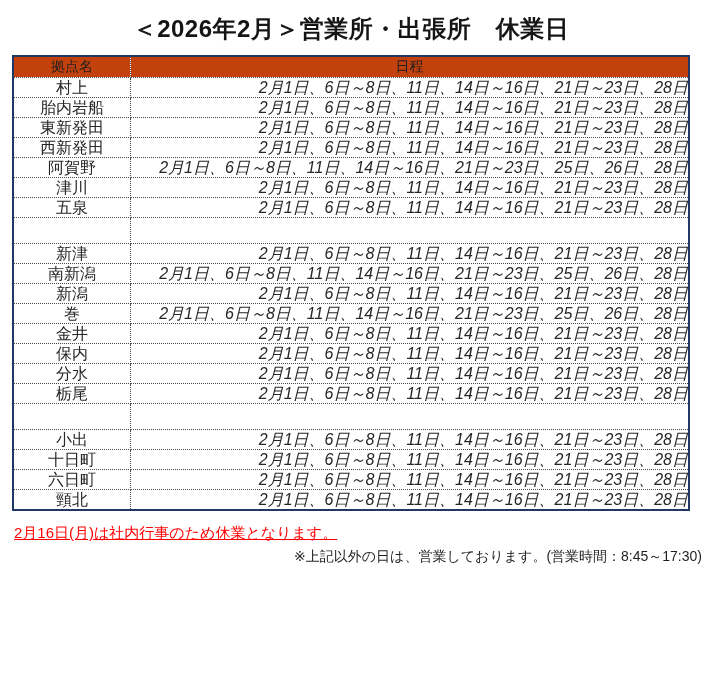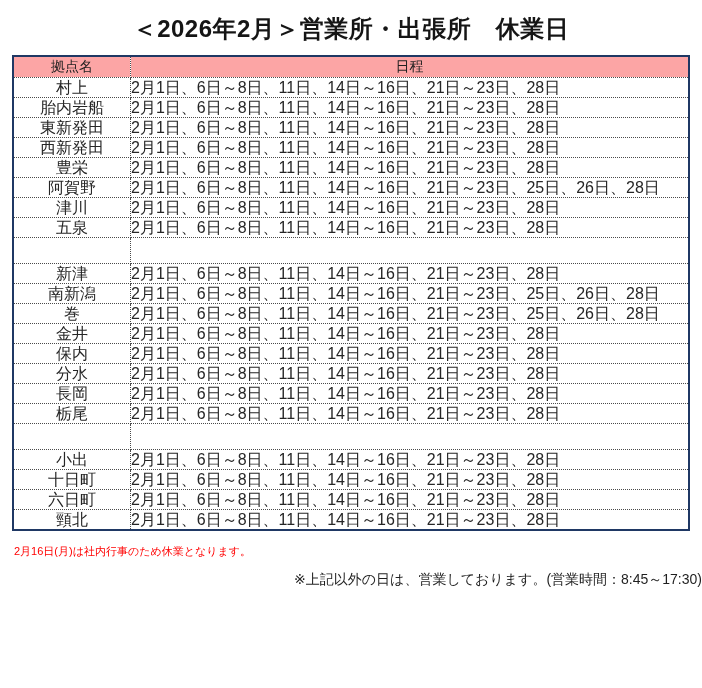--- a/index.html
+++ b/index.html
@@ -24,49 +24,51 @@
     width:678px;
     border:2px solid #1F3864;
   }
   table.holiday th, table.holiday td{
     border:1px dotted #4a4a4a;
     overflow:hidden;
     white-space:nowrap;
     padding:0;
   }
   thead th{
-    background:#fca5a5;
+    background:#c2410c;
     height:20px;
     font-size:14px;
     font-weight:400;
     color:#1f1f1f;
     text-align:center;
   }
   th.col-name{width:116px;}
   td.name{
     height:19px;
     text-align:center;
     font-size:16px;
     color:#262626;
     line-height:19px;
     margin-left:47px;
   }
   td.schedule{
     font-size:16px;
     color:#262626;
-    text-align:left;
+    text-align:right;
     padding-left:5px;
     line-height:19px;
+    font-style:italic;
   }
   tr.empty td{height:25px;}
   .footer{margin:13px 0 0 14px;}
   .notice-red{
     color:#FF0000;
-    font-size:11px;
-    margin:0 0 12px 0;
+    font-size:15px;
+    margin:0 0 5px 0;
+    text-decoration:underline;
   }
   .notice-note{
     color:#1f1f1f;
     font-size:14px;
     margin:0;
     text-align:right;
   }
 </style>
 </head>
 <body>
@@ -93,24 +95,20 @@
         </tr>
         <tr>
           <td class="name">東新発田</td>
           <td class="schedule">2月1日、6日～8日、11日、14日～16日、21日～23日、28日</td>
         </tr>
         <tr>
           <td class="name">西新発田</td>
           <td class="schedule">2月1日、6日～8日、11日、14日～16日、21日～23日、28日</td>
         </tr>
         <tr>
-          <td class="name">豊栄</td>
-          <td class="schedule">2月1日、6日～8日、11日、14日～16日、21日～23日、28日</td>
-        </tr>
-        <tr>
           <td class="name">阿賀野</td>
           <td class="schedule">2月1日、6日～8日、11日、14日～16日、21日～23日、25日、26日、28日</td>
         </tr>
         <tr>
           <td class="name">津川</td>
           <td class="schedule">2月1日、6日～8日、11日、14日～16日、21日～23日、28日</td>
         </tr>
         <tr>
           <td class="name">五泉</td>
           <td class="schedule">2月1日、6日～8日、11日、14日～16日、21日～23日、28日</td>
@@ -121,37 +119,37 @@
         </tr>
         <tr>
           <td class="name">新津</td>
           <td class="schedule">2月1日、6日～8日、11日、14日～16日、21日～23日、28日</td>
         </tr>
         <tr>
           <td class="name">南新潟</td>
           <td class="schedule">2月1日、6日～8日、11日、14日～16日、21日～23日、25日、26日、28日</td>
         </tr>
         <tr>
+          <td class="name">新潟</td>
+          <td class="schedule">2月1日、6日～8日、11日、14日～16日、21日～23日、28日</td>
+        </tr>
+        <tr>
           <td class="name">巻</td>
           <td class="schedule">2月1日、6日～8日、11日、14日～16日、21日～23日、25日、26日、28日</td>
         </tr>
         <tr>
           <td class="name">金井</td>
           <td class="schedule">2月1日、6日～8日、11日、14日～16日、21日～23日、28日</td>
         </tr>
         <tr>
           <td class="name">保内</td>
           <td class="schedule">2月1日、6日～8日、11日、14日～16日、21日～23日、28日</td>
         </tr>
         <tr>
           <td class="name">分水</td>
-          <td class="schedule">2月1日、6日～8日、11日、14日～16日、21日～23日、28日</td>
-        </tr>
-        <tr>
-          <td class="name">長岡</td>
           <td class="schedule">2月1日、6日～8日、11日、14日～16日、21日～23日、28日</td>
         </tr>
         <tr>
           <td class="name">栃尾</td>
           <td class="schedule">2月1日、6日～8日、11日、14日～16日、21日～23日、28日</td>
         </tr>
         <tr class="empty">
           <td class="name"></td>
           <td class="schedule"></td>
         </tr>

